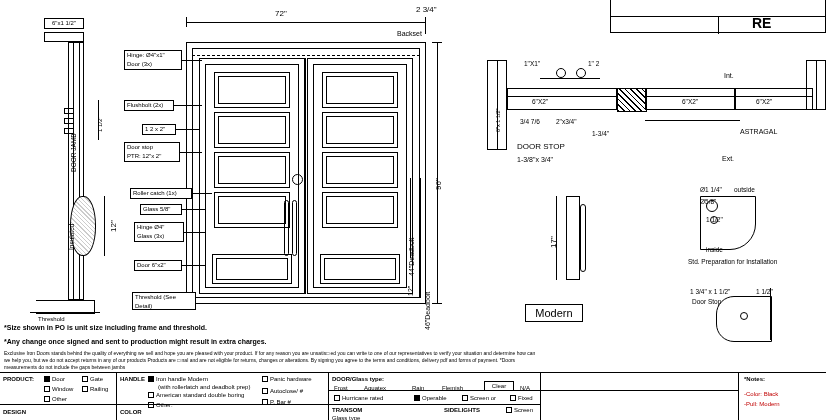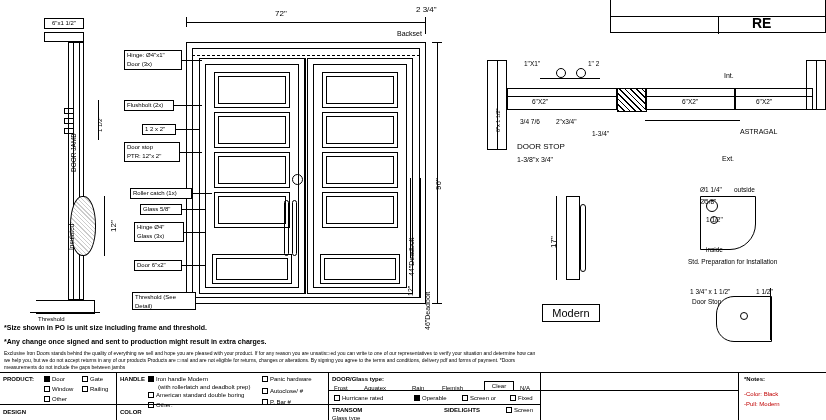--- a/index.html
+++ b/index.html
@@ -208,21 +208,21 @@
 <div class="lbl" style="left:740px;top:128px;font-size:7px;">ASTRAGAL</div>
 <div class="ln hl" style="left:645px;top:120px;width:95px;"></div>
 
 <div class="lbl" style="left:517px;top:143px;font-size:8px;">DOOR STOP</div>
 <div class="lbl" style="left:517px;top:156px;font-size:7px;">1-3/8"x 3/4"</div>
 
 <div class="box" style="left:566px;top:196px;width:14px;height:84px;"></div>
 <div class="box" style="left:580px;top:204px;width:6px;height:68px;border-radius:3px;"></div>
 <div class="ln vl" style="left:556px;top:196px;height:84px;"></div>
 <div class="lbl vert" style="left:550px;top:248px;font-size:8px;">17"</div>
-<div class="lblbox ctr" style="left:542px;top:304px;width:58px;height:18px;font-size:11px;line-height:16px;">
+<div class="lblbox ctr" style="left:525px;top:304px;width:58px;height:18px;font-size:11px;line-height:16px;">
   <span>Modern</span>
 </div>
 
 <div class="abs" style="left:700px;top:196px;width:54px;height:52px;border:1px solid #000;border-radius:0 0 26px 0;"></div>
 <div class="abs" style="left:706px;top:200px;width:10px;height:10px;border:1px solid #000;border-radius:50%;"></div>
 <div class="abs" style="left:710px;top:216px;width:6px;height:6px;border:1px solid #000;border-radius:50%;"></div>
 <div class="lbl" style="left:700px;top:186px;">Ø1 1/4"</div>
 <div class="lbl" style="left:700px;top:198px;">Ø5/8"</div>
 <div class="lbl" style="left:706px;top:216px;">1 1/2"</div>
 <div class="lbl" style="left:734px;top:186px;">outside</div>

